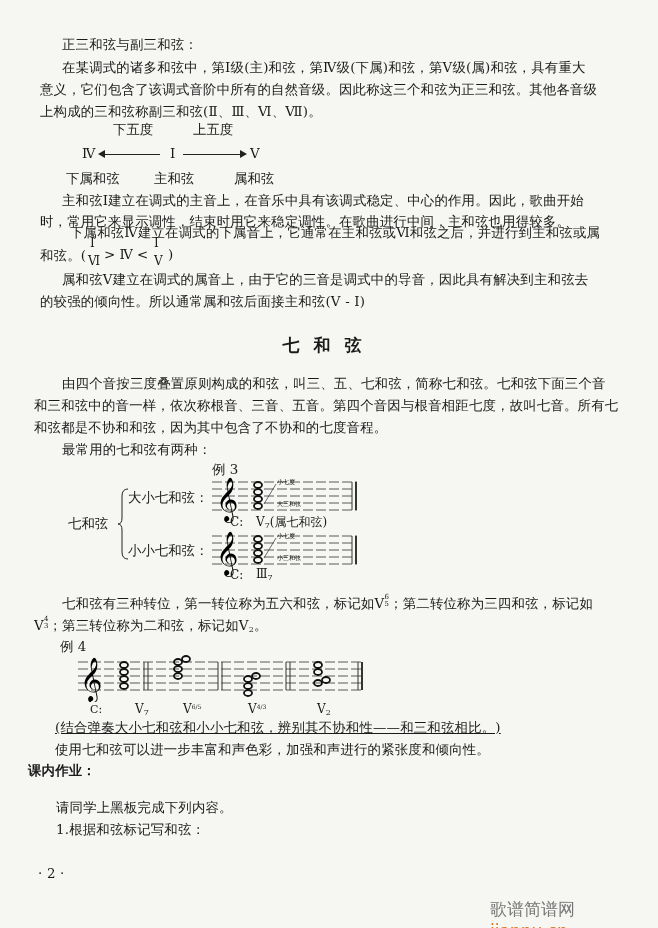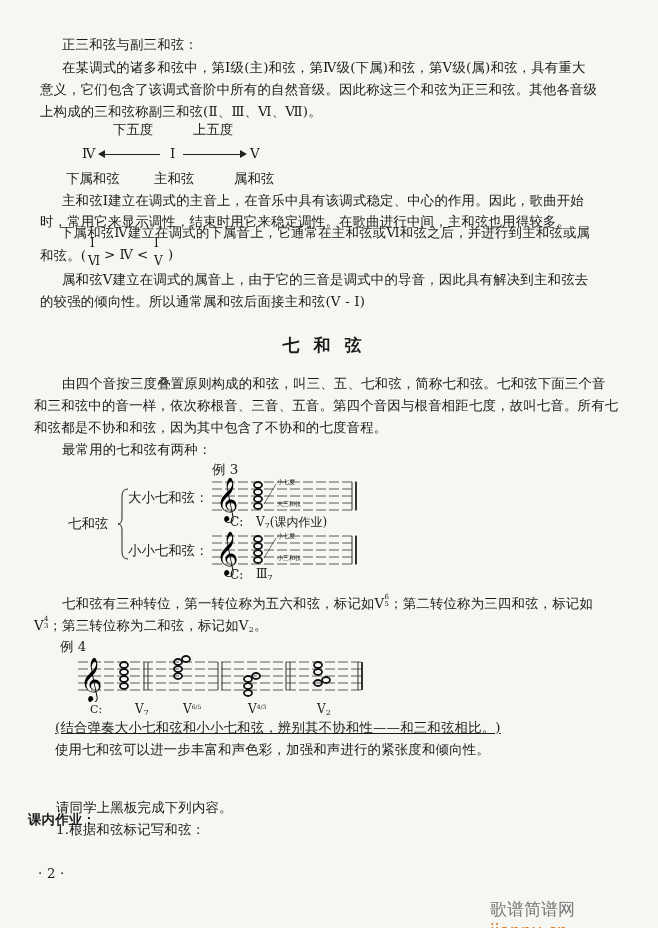--- a/index.html
+++ b/index.html
@@ -43,21 +43,21 @@
     <div class="arrow right" style="left:183px; top:154px; width:62px;"></div>
     <div class="diag" style="left:250px; top:146px;">Ⅴ</div>
     <div class="diag" style="left:66px; top:170px;">下属和弦</div>
     <div class="diag" style="left:154px; top:170px;">主和弦</div>
     <div class="diag" style="left:234px; top:170px;">属和弦</div>
   </div>
 
   <div class="line" style="left:62px; top:193px;">主和弦Ⅰ建立在调式的主音上，在音乐中具有该调式稳定、中心的作用。因此，歌曲开始</div>
   <div class="line" style="left:40px; top:214px;">时，常用它来显示调性，结束时用它来稳定调性。在歌曲进行中间，主和弦也用得较多。</div>
 
-  <div class="line" style="left:60px; top:224px; top:225px;">下属和弦Ⅳ建立在调式的下属音上，它通常在主和弦或Ⅵ和弦之后，并进行到主和弦或属</div>
+  <div class="line" style="left:70px; top:224px; top:225px;">下属和弦Ⅳ建立在调式的下属音上，它通常在主和弦或Ⅵ和弦之后，并进行到主和弦或属</div>
   <div class="line" style="left:40px; top:248px;">和弦。(</div>
   <div>
     <div class="frac" style="left:90px; top:238px;">Ⅰ</div>
     <div class="frac" style="left:88px; top:256px;">Ⅵ</div>
     <div class="diag" style="left:104px; top:247px;">&gt; Ⅳ &lt;</div>
     <div class="frac" style="left:154px; top:238px;">Ⅰ</div>
     <div class="frac" style="left:154px; top:256px;">Ⅴ</div>
     <div class="diag" style="left:168px; top:247px;">)</div>
   </div>
 
@@ -97,21 +97,21 @@
         <ellipse cx="46" cy="11" rx="4" ry="3"></ellipse>
           <ellipse cx="46" cy="18" rx="4" ry="3"></ellipse>
           <ellipse cx="46" cy="25" rx="4" ry="3"></ellipse>
           <ellipse cx="46" cy="32" rx="4" ry="3"></ellipse>
       </g>
       <line x1="52" y1="30" x2="64" y2="10" stroke="#333" stroke-width="0.7"></line>
       <text x="65" y="10" font-size="6">小七度</text>
       <text x="65" y="32" font-size="6">大三和弦</text>
     </svg>
     <div class="diag" style="left:230px; top:515px; font-size:12px;">C:</div>
-    <div class="diag" style="left:256px; top:514px; font-size:12px;"><span>Ⅴ</span><span class="sub">7</span><span>(课内作业)</span></div>
+    <div class="diag" style="left:256px; top:514px; font-size:12px;"><span>Ⅴ</span><span class="sub">7</span><span>(属七和弦)</span></div>
 
     <svg class="staff" style="left:212px; top:528px;" width="150" height="50">
       <g stroke="#333" stroke-width="0.8" stroke-dasharray="10 3">
         <line x1="0" y1="8" x2="145" y2="8"></line>
           <line x1="0" y1="15" x2="145" y2="15"></line>
           <line x1="0" y1="22" x2="145" y2="22"></line>
           <line x1="0" y1="29" x2="145" y2="29"></line>
           <line x1="0" y1="36" x2="145" y2="36"></line>
       </g>
       <line x1="140" y1="8" x2="140" y2="36" stroke="#333"></line>
@@ -181,21 +181,21 @@
     <div class="diag" style="left:90px; top:703px; font-size:11px;">C:</div>
     <div class="diag" style="left:135px; top:702px; font-size:12px;"><span>Ⅴ</span><span class="sub">7</span></div>
     <div class="diag" style="left:183px; top:702px; font-size:12px;"><span>Ⅴ</span><span class="sup" style="font-size:6px;">6/5</span></div>
     <div class="diag" style="left:248px; top:702px; font-size:12px;"><span>Ⅴ</span><span class="sup" style="font-size:6px;">4/3</span></div>
     <div class="diag" style="left:317px; top:702px; font-size:12px;"><span>Ⅴ</span><span class="sub">2</span></div>
   </div>
 
   <div class="line" style="left:55px; top:720px;text-decoration:underline;">(结合弹奏大小七和弦和小小七和弦，辨别其不协和性——和三和弦相比。)</div>
   <div class="line" style="left:55px; top:742px;">使用七和弦可以进一步丰富和声色彩，加强和声进行的紧张度和倾向性。</div>
 
-  <div class="line bold" style="left:28px; top:811px;">课内作业：</div>
+  <div class="line bold" style="left:28px; top:762px;">课内作业：</div>
   <div class="line" style="left:56px; top:800px;">请同学上黑板完成下列内容。</div>
   <div class="line" style="left:56px; top:822px;">1.根据和弦标记写和弦：</div>
 
   <div class="line" style="left:38px; top:866px;">· 2 ·</div>
   <div class="watermark">
     <span>歌谱简谱网</span>
     <span class="url">jianpu.cn</span>
   </div>
 </div>
 

